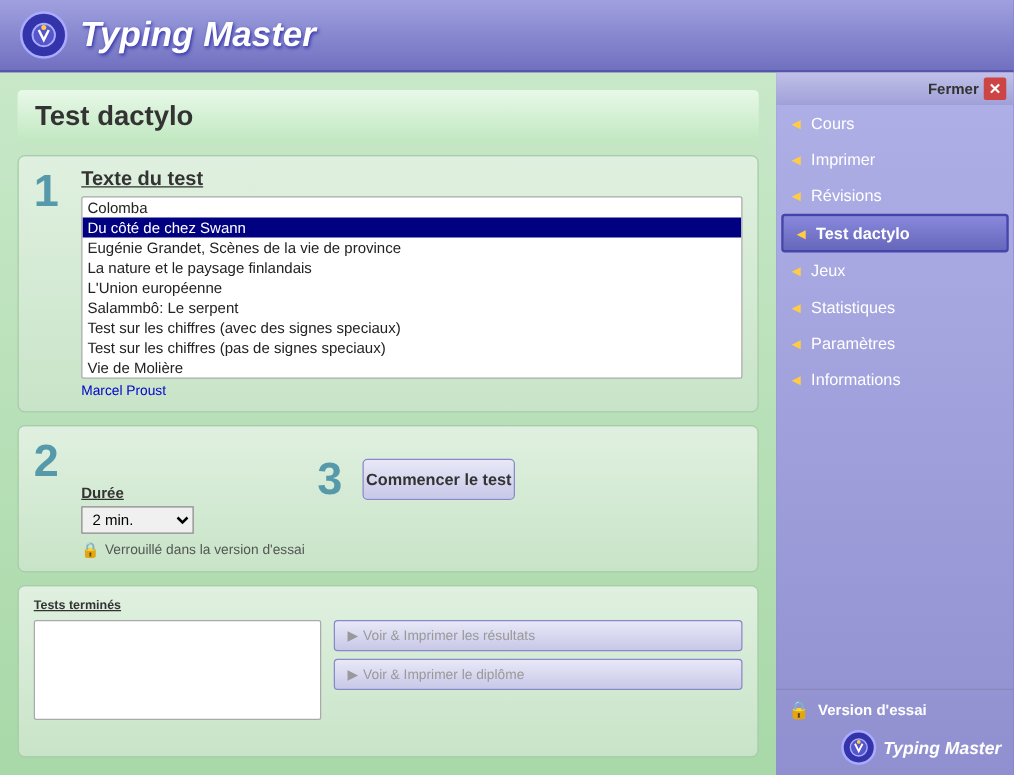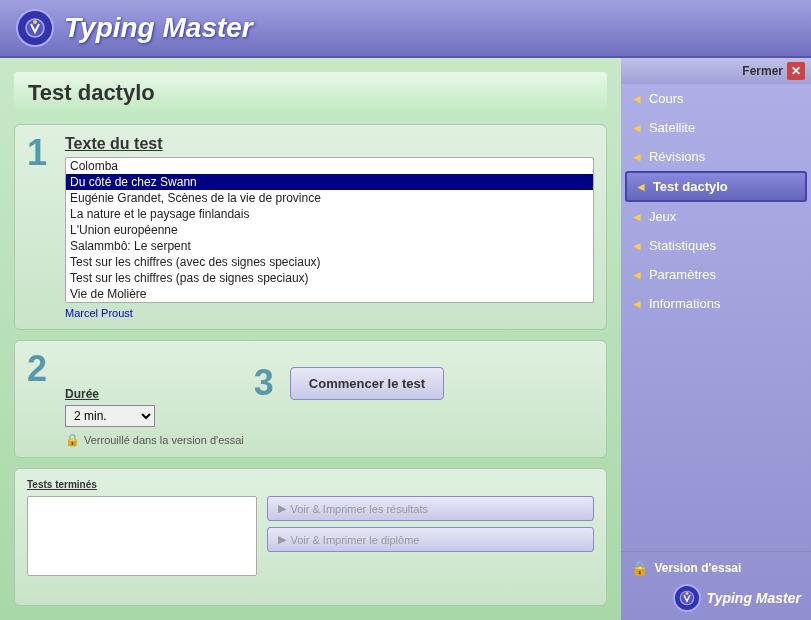--- a/index.html
+++ b/index.html
@@ -161,21 +161,21 @@
       display: flex;
       align-items: center;
       gap: 8px;
       padding-top: 14px;
     }
 
     #start-button {
       background: linear-gradient(to bottom, #e8e8f8, #c8c8e8);
       border: 1px solid #8888cc;
       border-radius: 4px;
-      padding: 8px 18px;
+      padding: 8px 2px;
       font-size: 13px;
       font-weight: bold;
       color: #333;
       cursor: pointer;
       white-space: nowrap;
     }
 
     
     #tests-section {
       background: linear-gradient(to bottom, #e0f0e0, #c8e4c8);
@@ -433,21 +433,21 @@
         <span id="fermer-x">✕</span>
       </button>
     </div>
 
     <div class="nav-item">
       <span class="nav-arrow">◄</span>
       <span>Cours</span>
     </div>
     <div class="nav-item">
       <span class="nav-arrow">◄</span>
-      <span>Satellite</span>
+      <span>Imprimer</span>
     </div>
     <div class="nav-item">
       <span class="nav-arrow">◄</span>
       <span>Révisions</span>
     </div>
 
     <div class="active-sidebar-item">
       <span class="nav-arrow">◄</span>
       <span>Test dactylo</span>
     </div>

